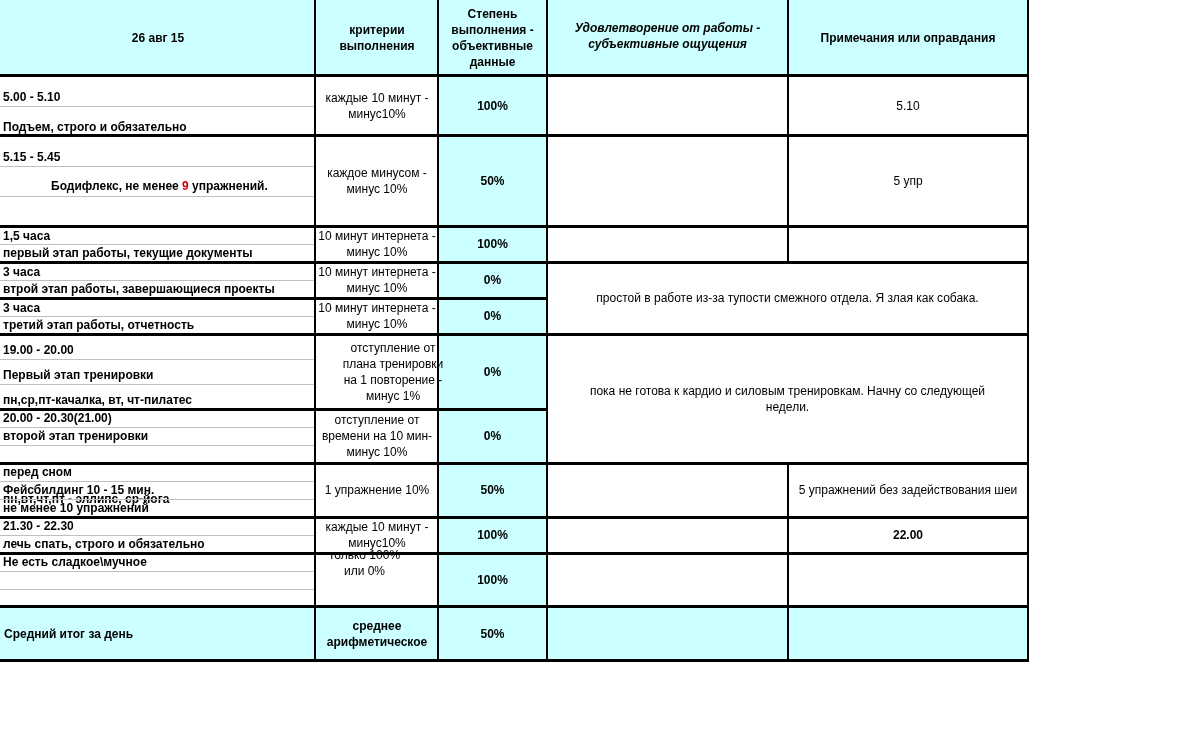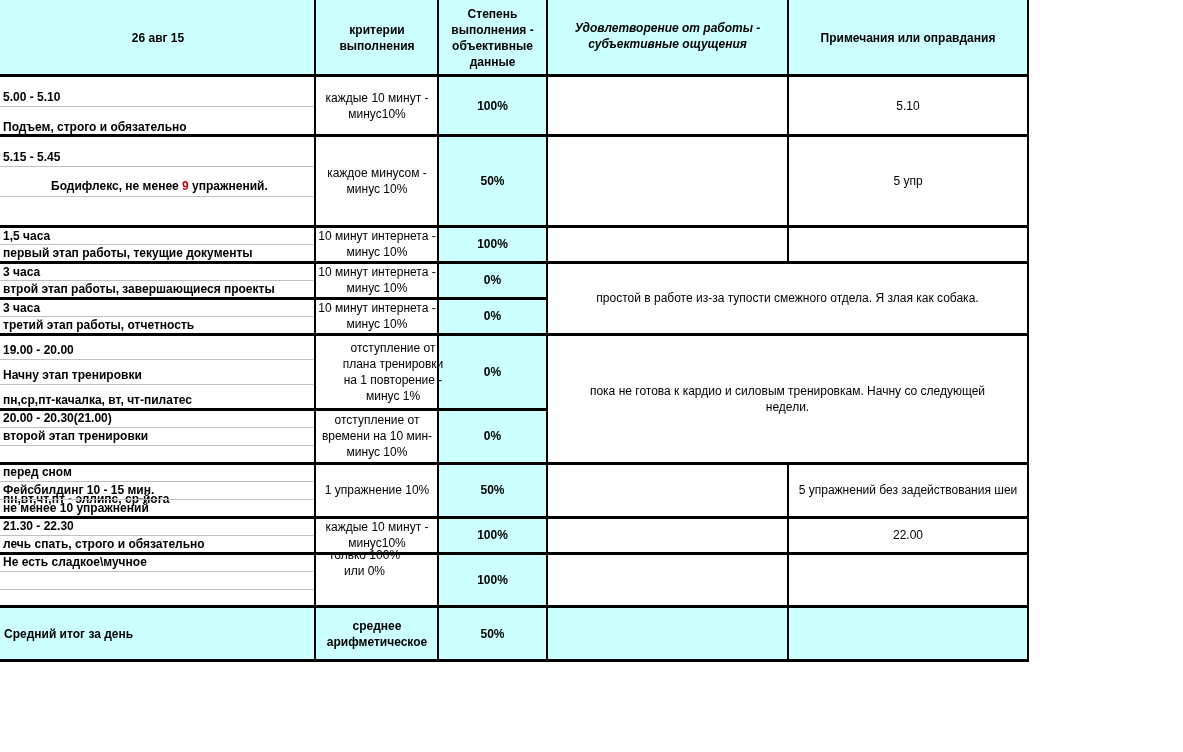--- a/index.html
+++ b/index.html
@@ -64,21 +64,21 @@
   <div class="left-line" style="top:300px;">3 часа</div>
   <div class="thin" style="left:0;top:316px;width:315px;"></div>
   <div class="left-line" style="top:317px;">третий этап работы, отчетность</div>
   <div class="cell" style="left:316px;top:298px;width:122px;height:36px;">10 минут интернета - минус 10%</div>
   <div class="cell bold" style="left:438px;top:298px;width:109px;height:36px;">0%</div>
 
   <div class="cell" style="left:547px;top:262px;width:481px;height:72px;">простой в работе из-за тупости смежного отдела. Я злая как собака.</div>
 
   <div class="left-line" style="top:342px;">19.00 - 20.00</div>
   <div class="thin" style="left:0;top:359px;width:315px;"></div>
-  <div class="left-line" style="top:367px;">Начну этап тренировки</div>
+  <div class="left-line" style="top:367px;">Первый этап тренировки</div>
   <div class="thin" style="left:0;top:384px;width:315px;"></div>
   <div class="left-line" style="top:392px;">пн,ср,пт-качалка, вт, чт-пилатес</div>
   <div class="cell" style="left:332px;top:334px;width:122px;height:75px;padding:0 6px;">отступление от плана тренировки на 1 повторение - минус 1%</div>
   <div class="cell bold" style="left:438px;top:334px;width:109px;height:75px;">0%</div>
 
   <div class="left-line" style="top:410px;">20.00 - 20.30(21.00)</div>
   <div class="thin" style="left:0;top:427px;width:315px;"></div>
   <div class="left-line" style="top:428px;">второй этап тренировки</div>
   <div class="thin" style="left:0;top:445px;width:315px;"></div>
   <div class="left-line" style="top:446px;margin-top:45px;">пн,вт,чт,пт - эллипс, ср-йога</div>
@@ -96,21 +96,21 @@
   <div class="cell bold" style="left:438px;top:463px;width:109px;height:54px;">50%</div>
   <div class="cell" style="left:547px;top:463px;width:241px;height:54px;"></div>
   <div class="cell" style="left:788px;top:463px;width:240px;height:54px;white-space:nowrap;">5 упражнений без задействования шеи</div>
 
   <div class="left-line" style="top:518px;">21.30 - 22.30</div>
   <div class="thin" style="left:0;top:535px;width:315px;"></div>
   <div class="left-line" style="top:536px;">лечь спать, строго и обязательно</div>
   <div class="cell" style="left:316px;top:517px;width:122px;height:36px;">каждые 10 минут - минус10%</div>
   <div class="cell bold" style="left:438px;top:517px;width:109px;height:36px;">100%</div>
   <div class="cell" style="left:547px;top:517px;width:241px;height:36px;"></div>
-  <div class="cell" style="left:788px;top:517px;width:240px;height:36px;">22.00</div>
+  <div class="cell" style="left:788px;top:517px;width:240px;height:36px;font-weight:bold;">22.00</div>
 
   <div class="left-line" style="top:554px;">Не есть сладкое\мучное</div>
   <div class="thin" style="left:0;top:571px;width:315px;"></div>
   <div class="thin" style="left:0;top:589px;width:315px;"></div>
   <div class="cell" style="left:316px;top:536px;width:97px;height:53px;padding:16px 8px;">только 100% или 0%</div>
   <div class="cell bold" style="left:438px;top:553px;width:109px;height:53px;">100%</div>
   <div class="cell" style="left:547px;top:553px;width:241px;height:53px;"></div>
   <div class="cell" style="left:788px;top:553px;width:240px;height:53px;"></div>
 
   <div class="cyan" style="position:absolute;left:0;top:606px;width:1028px;height:55px;"></div>

